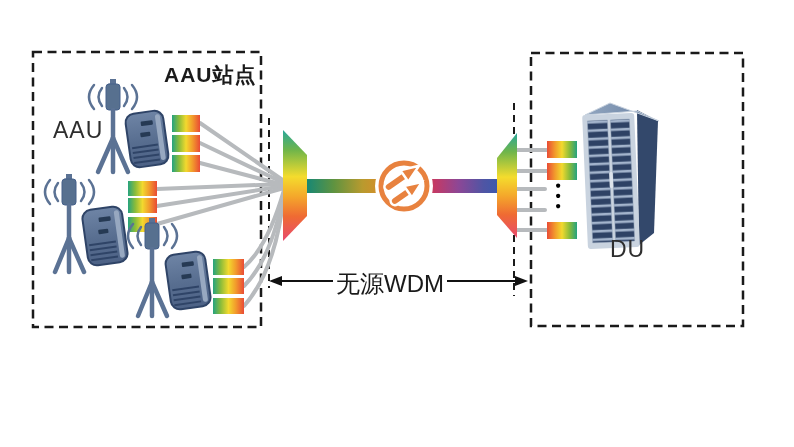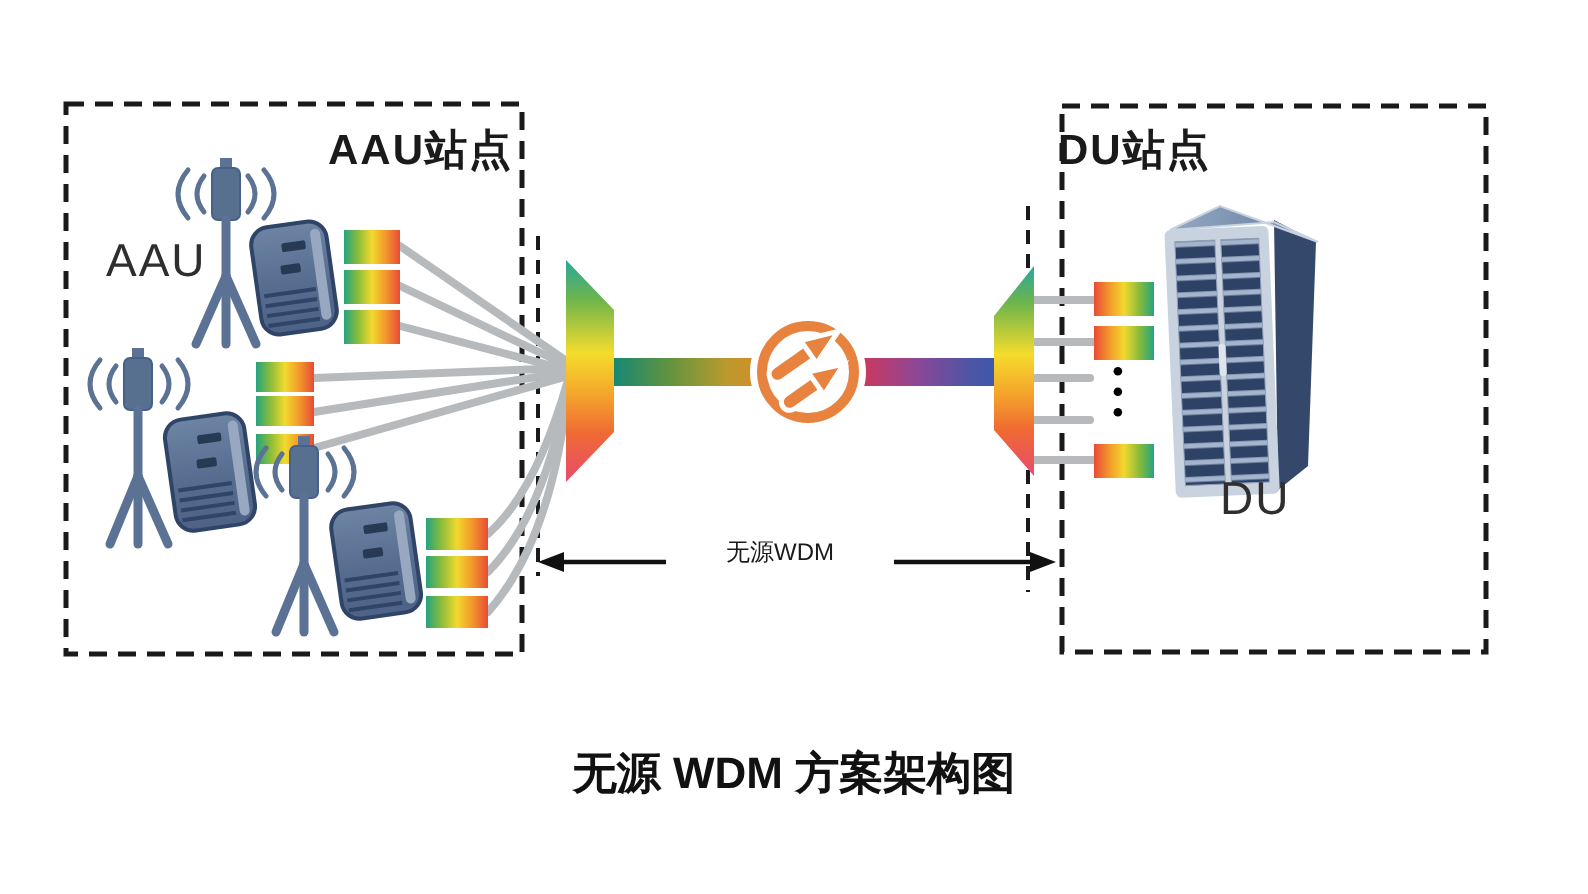--- a/index.html
+++ b/index.html
@@ -2,21 +2,21 @@
 <html><head>
 <meta charset="utf-8">
 <style>
   html,body{margin:0;padding:0;background:#ffffff;}
   #stage{position:relative;width:794px;height:447px;background:#ffffff;overflow:hidden;
          font-family:"Liberation Sans","DejaVu Sans",sans-serif;}
   #gfx{position:absolute;left:0;top:0;}
   .lbl{position:absolute;color:#1a1a1a;white-space:nowrap;}
   .site-title{font-size:21px;font-weight:600;letter-spacing:1px;}
   .unit-label{font-size:23px;font-weight:400;color:#2e2e2e;letter-spacing:1px;}
-  .link-label{font-size:12px;font-weight:500;text-align:center;width:114px;}
+  .link-label{font-size:24px;font-weight:500;text-align:center;width:114px;}
   .caption{left:0;width:794px;text-align:center;font-size:22px;font-weight:600;color:#111;}
   .vdots{writing-mode:vertical-rl;font-size:15px;font-weight:700;letter-spacing:5px;color:#000;line-height:10px;}
 </style>
 </head>
 <body>
 
 <div id="stage">
 
   <svg id="gfx" width="794" height="447" viewBox="0 0 794 447">
     <defs>
@@ -212,18 +212,16 @@
     <g stroke="#111" stroke-width="2.2">
       <line x1="281" y1="281" x2="333" y2="281"></line>
       <line x1="447" y1="281" x2="516" y2="281"></line>
       <polygon points="269,281 282,276 282,286" fill="#111" stroke="none"></polygon>
       <polygon points="528,281 515,276 515,286" fill="#111" stroke="none"></polygon>
     </g>
   </svg>
 
   <div class="lbl site-title" style="left:164px;top:61px;">AAU站点</div>
   <div class="lbl unit-label" style="left:53px;top:117px;">AAU</div>
-  <div class="lbl site-title" style="left:529px;top:61px;">DU站点</div>
   <div class="lbl unit-label" style="left:610px;top:236px;">DU</div>
   <div class="lbl link-label" style="left:333px;top:268px;">无源WDM</div>
   <div class="lbl vdots" style="left:553px;top:183px;">•••</div>
-  <div class="lbl caption" style="top:372px;">无源 WDM 方案架构图</div>
 </div>
 
 </body></html>

